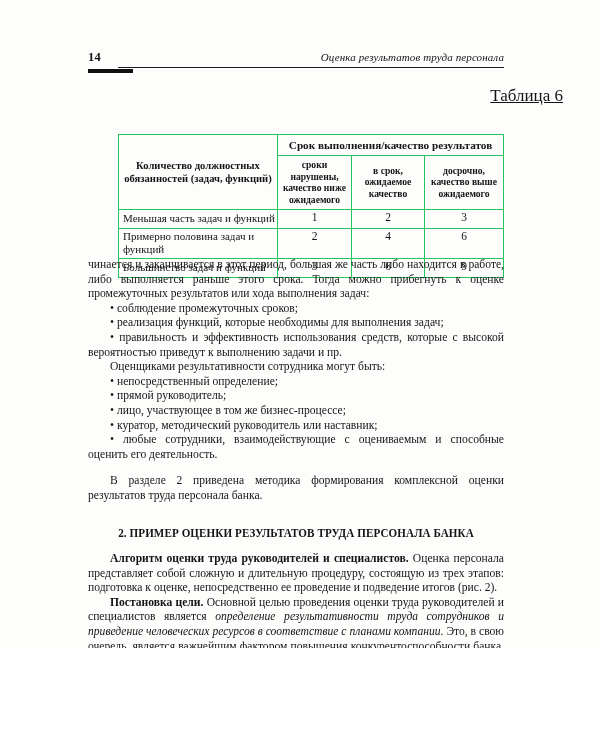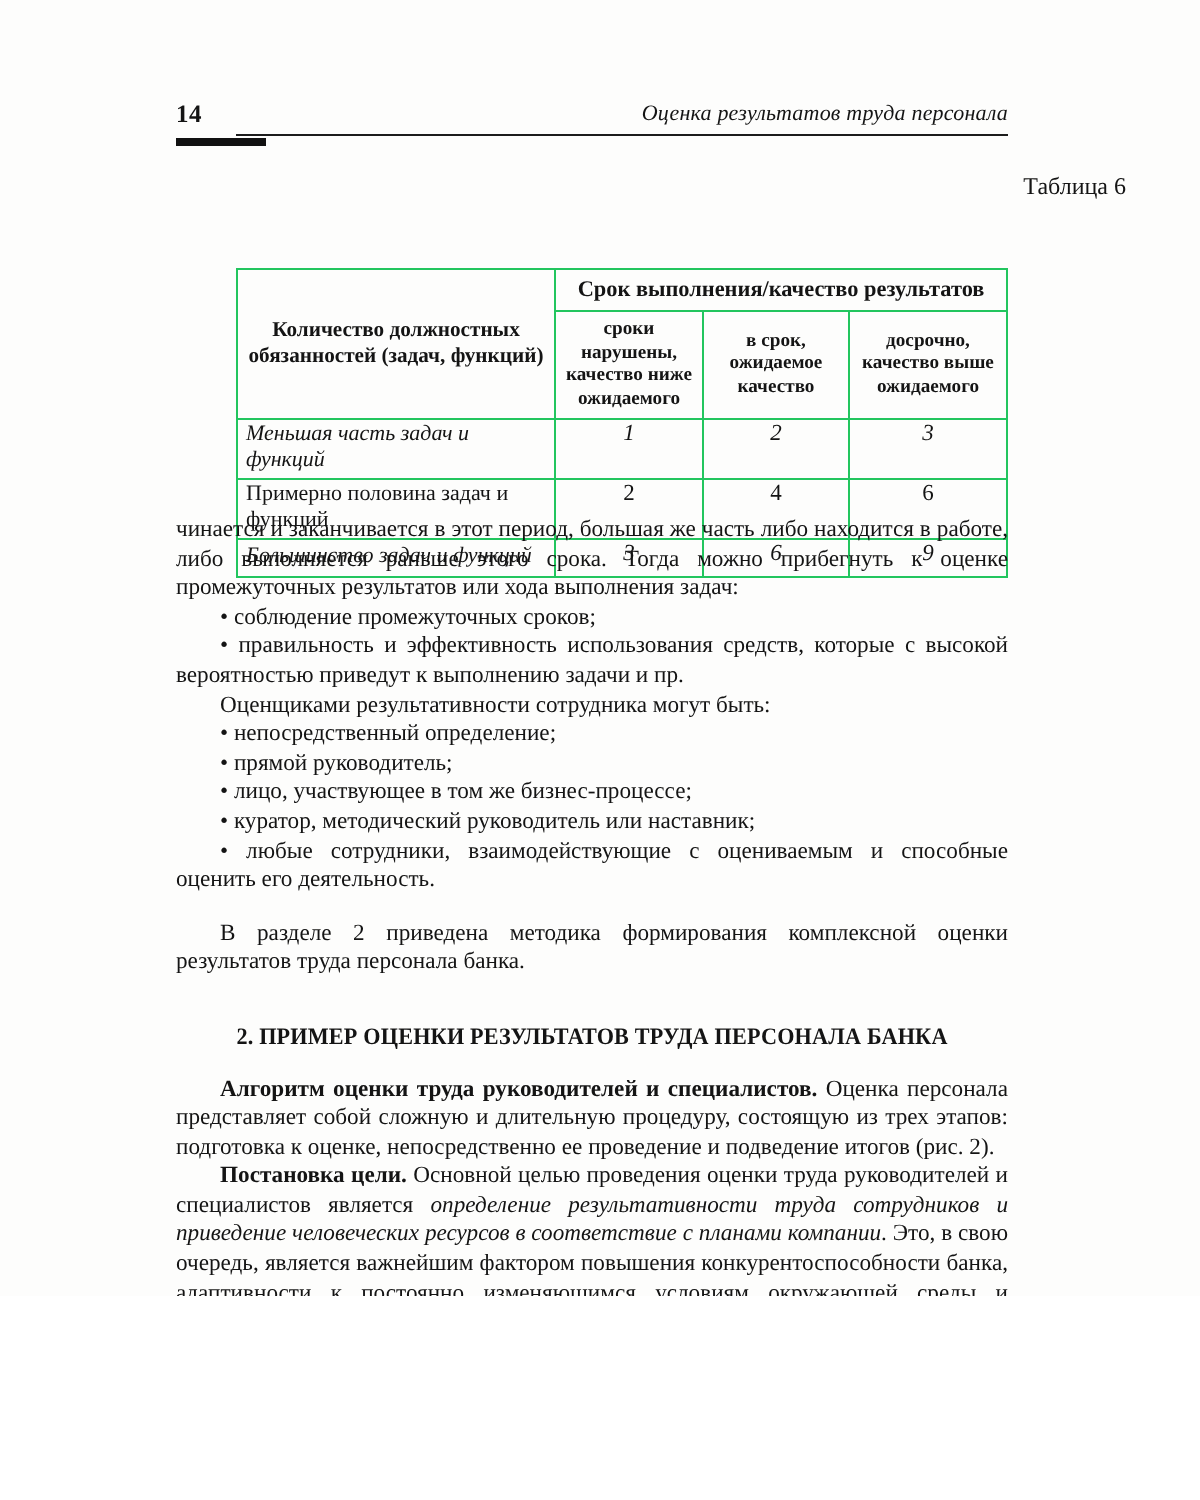--- a/index.html
+++ b/index.html
@@ -58,21 +58,22 @@
     width: 45px;
     height: 4px;
     background: #111111;
   }
 
   
   .tbl-number {
     position: absolute;
     right: 37px;
     top: 86px;
-    font-size: 12px;
+    font-size: 17px;
+    text-decoration: underline;
   }
   .tbl-title {
     position: absolute;
     left: 96px;
     top: 102px;
     width: 408px;
     text-align: center;
     font-size: 11.8px;
     font-weight: bold;
     line-height: 15px;
@@ -122,21 +123,21 @@
   }
   .grid .c-num {
     text-align: center;
     font-size: 11.5px;
     vertical-align: top;
     padding: 1px 0 0;
   }
   .grid .r-tall .c-label,
   .grid .r-tall .c-num { height: 25px; }
   .grid .r-short .c-label,
-  .grid .r-short .c-num { height: 15px; font-style: italic; }
+  .grid .r-short .c-num { height: 15px; }
 
   
   .body {
     position: absolute;
     left: 88px;
     top: 258px;
     width: 416px;
   }
   p {
     margin: 0;
@@ -218,20 +219,21 @@
         <td class="c-num">9</td>
       </tr>
     </tbody>
   </table>
 
   <div class="body">
 
     <p class="noind">чинается и заканчивается в этот период, большая же часть либо находится в работе, либо выполняется раньше этого срока. Тогда можно прибегнуть к оценке промежуточных результатов или хода выполнения задач:</p>
 
     <p class="bullet">• соблюдение промежуточных сроков;</p>
+    <p class="bullet">• реализация функций, которые необходимы для выполнения задач;</p>
     <p class="bullet">• правильность и эффективность использования средств, которые с высокой вероятностью приведут к выполнению задачи и пр.</p>
 
     <p class="ind">Оценщиками результативности сотрудника могут быть:</p>
 
     <p class="bullet">• непосредственный определение;</p>
     <p class="bullet">• прямой руководитель;</p>
     <p class="bullet">• лицо, участвующее в том же бизнес-процессе;</p>
     <p class="bullet">• куратор, методический руководитель или наставник;</p>
     <p class="bullet">• любые сотрудники, взаимодействующие с оцениваемым и способные оценить его деятельность.</p>
 

